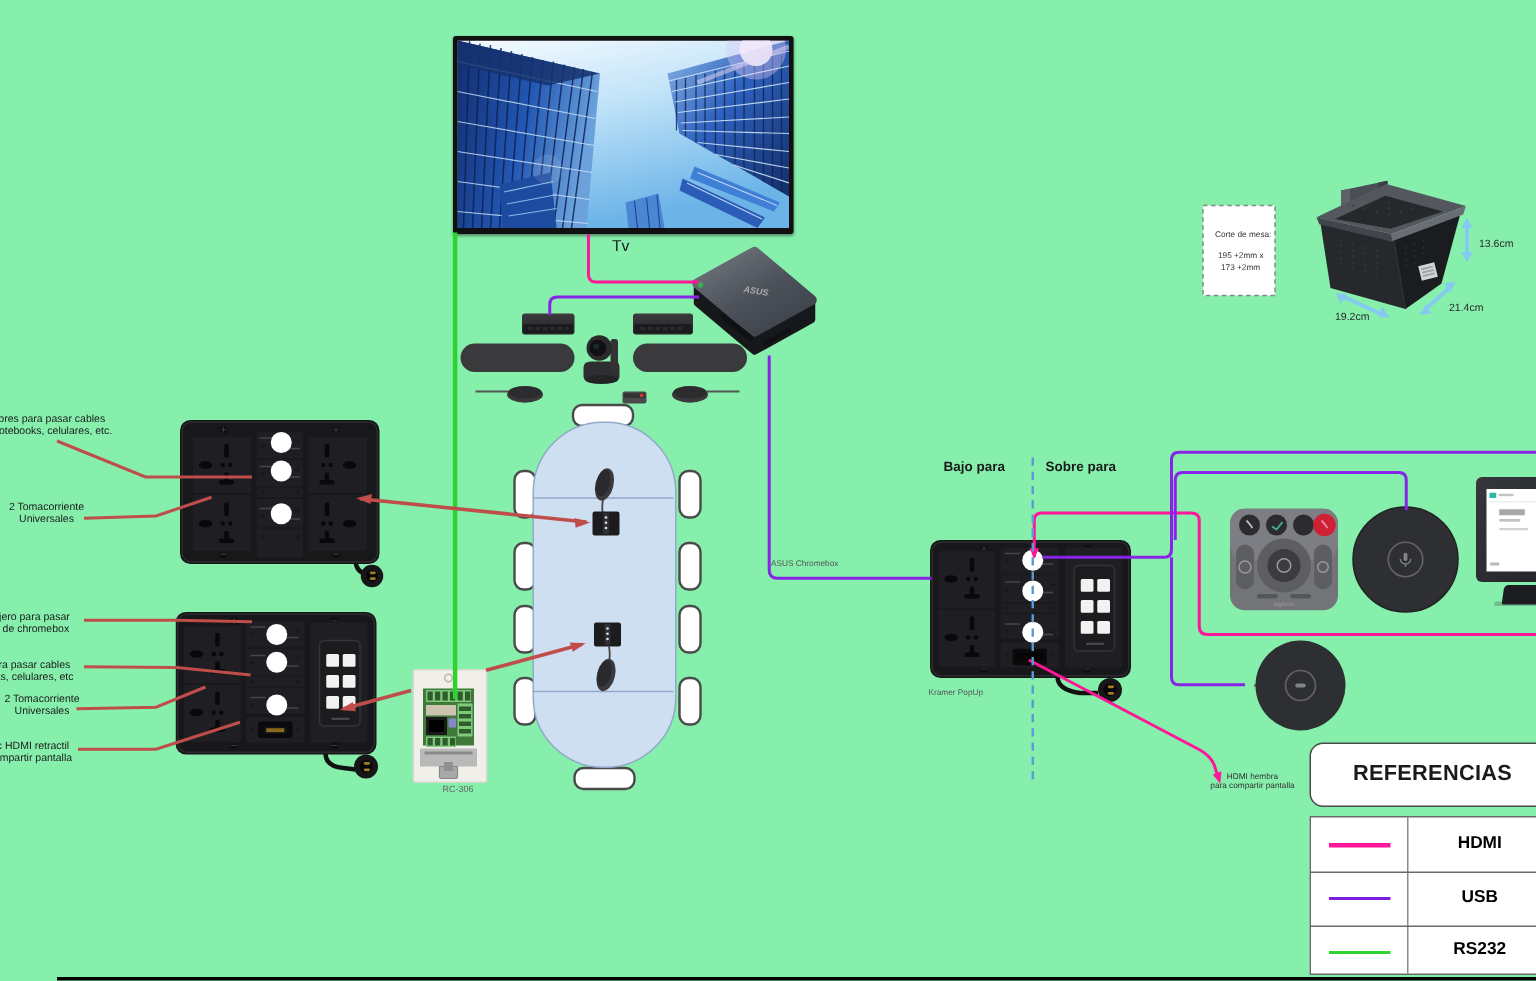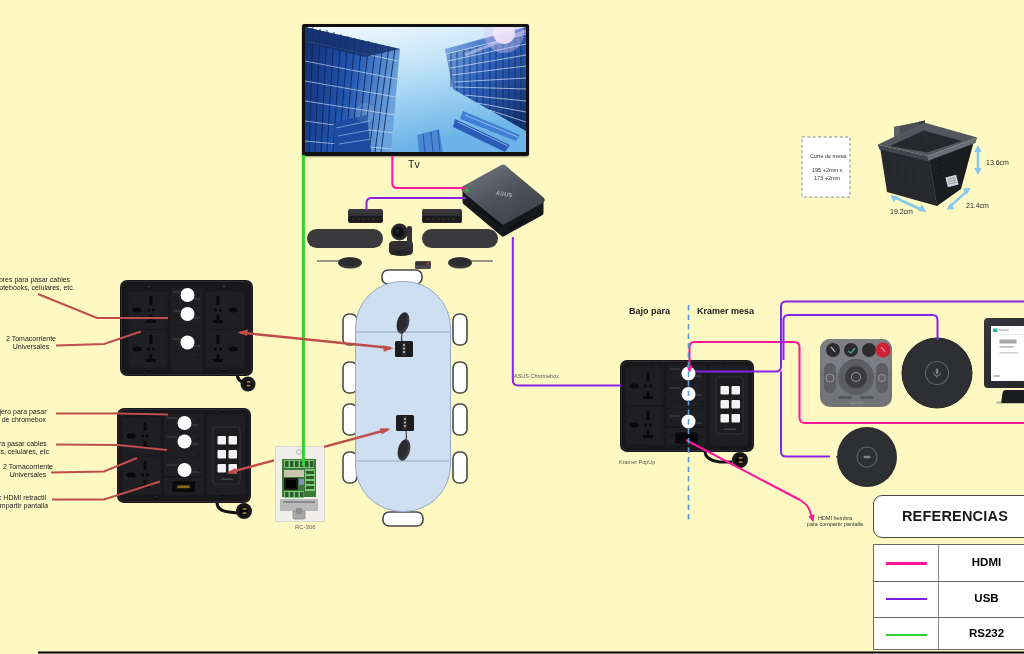--- a/index.html
+++ b/index.html
@@ -1,18 +1,18 @@
 <!DOCTYPE html>
 <html><head>
 <meta charset="utf-8">
 <style>
   html,body{margin:0;padding:0;}
   body{font-family:"Liberation Sans",sans-serif;background:#fff;-webkit-font-smoothing:antialiased;}
   *{-webkit-font-smoothing:antialiased;}
-  #stage{position:relative;width:1024px;height:654px;overflow:hidden;background:#fef9c3;}
+  #stage{position:relative;width:1024px;height:654px;overflow:hidden;background:#86efac;}
   .abs{position:absolute;}
   .lbl{position:absolute;color:#1a1a1a;line-height:1.15;white-space:nowrap;}
 </style>
 </head>
 <body>
 <div id="stage">
 
   <svg class="abs" style="left:0;top:0;z-index:6;pointer-events:none" width="1024" height="654" viewBox="0 0 1024 654">
 
     <path d="M303.4 155 L303.4 466" stroke="#2fd32f" stroke-width="3" fill="none"></path>
@@ -586,21 +586,21 @@
 
   <div class="lbl" style="left:-23px;top:276px;width:115px;font-size:7px;text-align:center;z-index:2">bres para pasar cables<br>Notebooks, celulares, etc.</div>
   <div class="lbl" style="left:0px;top:335px;width:62px;font-size:7px;text-align:center;z-index:2">2 Tomacorriente<br>Universales</div>
 
   <div class="lbl" style="left:-21px;top:408px;width:84px;font-size:7px;text-align:center;z-index:2">ujero para pasar<br>a de chromebox</div>
   <div class="lbl" style="left:-25px;top:440px;width:92px;font-size:7px;text-align:center;z-index:2">ara pasar cables<br>oks, celulares, etc</div>
   <div class="lbl" style="left:-3px;top:463px;width:62px;font-size:7px;text-align:center;z-index:2">2 Tomacorriente<br>Universales</div>
   <div class="lbl" style="left:-22px;top:494px;width:88px;font-size:7px;text-align:center;z-index:2">c HDMI retractil<br>ompartir pantalla</div>
 
   <div class="lbl" style="left:629px;top:305.5px;font-size:9px;font-weight:bold;z-index:2">Bajo para</div>
-  <div class="lbl" style="left:697px;top:305.5px;font-size:9px;font-weight:bold;z-index:2">Kramer mesa</div>
+  <div class="lbl" style="left:697px;top:305.5px;font-size:9px;font-weight:bold;z-index:2">Sobre para</div>
   <div class="lbl" style="left:619px;top:459px;font-size:5.5px;color:#555;z-index:2">Kramer PopUp</div>
   <div class="lbl" style="left:800px;top:515px;width:70px;font-size:5.5px;text-align:center;color:#333;z-index:2">HDMI hembra<br>para compartir pantalla</div>
 
   <svg class="abs" style="left:820px;top:339px;z-index:2" width="72" height="68" viewBox="0 0 72 68">
     <rect x="0" y="0" width="72" height="68" rx="10" fill="#737478"></rect>
     <rect x="0" y="0" width="72" height="34" rx="10" fill="#7d7e83"></rect>
     <circle cx="13" cy="11" r="7" fill="#2c2c2e"></circle>
     <circle cx="31" cy="11" r="7" fill="#2c2c2e"></circle>
     <circle cx="49" cy="11" r="7" fill="#2c2c2e"></circle>
     <circle cx="63" cy="11" r="7.5" fill="#cf2134"></circle>

